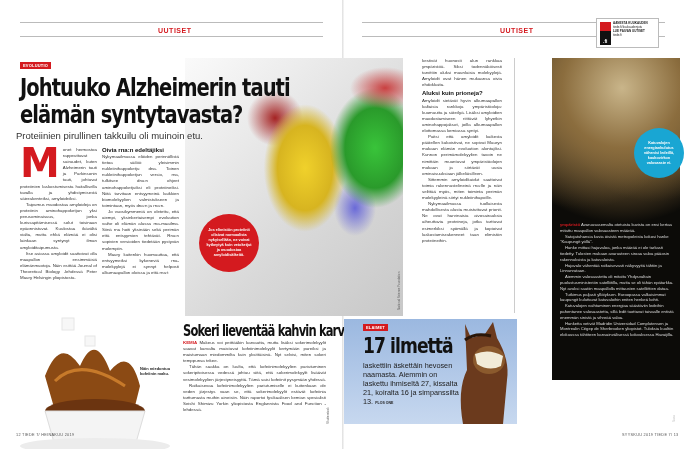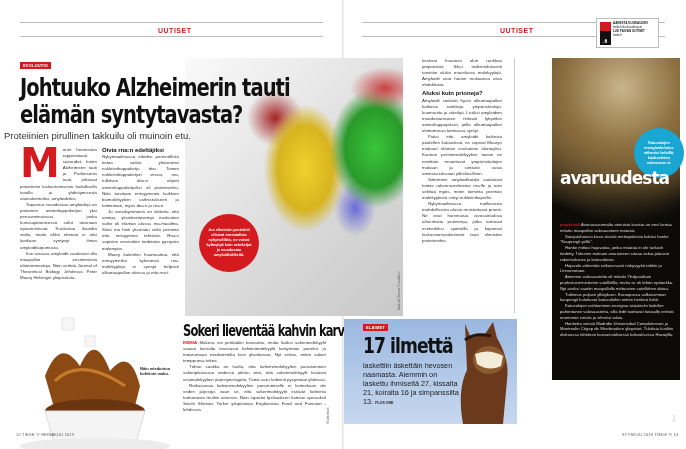--- a/index.html
+++ b/index.html
@@ -64,21 +64,21 @@
     <div style="font-weight:bold">LUE PÄIVÄN UUTISET</div>
     <div>tiede.fi</div>
   </div>
 
   <div class="tag" style="left:20px;top:62px">EVOLUUTIO</div>
   <div class="img-protein"></div>
   <div class="headline" style="left:20px;top:74px;font-size:25px;line-height:27px;transform:scaleX(.78)">
     <div>Johtuuko Alzheimerin tauti</div>
     <div>elämän syntytavasta?</div>
   </div>
-  <div class="deck" style="left:4px;top:130px">Proteiinien pirullinen takkuilu oli muinoin etu.</div>
+  <div class="deck" style="left:16px;top:130px">Proteiinien pirullinen takkuilu oli muinoin etu.</div>
 
   <div class="col" style="left:20px;top:147px;width:77px">
     <span class="dropcap">M</span>
     <p style="text-indent:0">onet hermostoa rappeuttavat sairaudet, kuten Alzheimerin tauti ja Parkinsonin tauti, johtuvat proteiinien laskostumisesta haitallisella tavalla ja yhdistymisestä säierakenteiksi, amyloideiksi.</p>
     <p>Taipumus muodostaa amyloideja on proteiinin aminohappoketjun yksi perusominaisuus, jonka kurissapitämisessä solut toisinaan epäonnistuvat. Kuulostaa ikävältä vialta, mutta ehkä elämää ei olisi lainkaan syntynyt ilman amyloiditaipumusta.</p>
     <p>Itse asiassa amyloidit saattoivat olla maapallon ensimmäisiä elämänmuotoja. Näin esittää Journal of Theoretical Biology -lehdessä Peter Maury Helsingin yliopistosta.</p>
   </div>
   <div class="col" style="left:102px;top:145px;width:77px">
     <h4>Oivia rna:n edeltäjiksi</h4>
     <p style="text-indent:0">Nykymaailmassa elöiden perinnöllistä tietoa säilöö yleisimmin nukleiinihappoketju dna. Toinen nukleiinihappoketjun versio, rna, tulkitsee dna:n ohjeet aminohappoketjuiksi eli proteiineiksi. Niitä tarvitaan entsyymeinä kaikkien biomolekyylien valmistukseen ja toimintaan, myös dna:n ja rna:n.</p>
@@ -94,21 +94,20 @@
     <p style="text-indent:0">Amyloidit sietävät hyvin alkumaapallon kaltaisia rankkoja ympäristöoloja: kuumuutta ja säteilyä. Lisäksi amyloidien muodostamiseen riittävät lyhyetkin aminohappojaksot, joilla alkumaapallon elottomassa kemiassa syntyi.</p>
     <p>Paitsi että amyloidit kaikesta päätellen kukoistivat, ne sopivat Mauryn mukaan elämän evoluution alontajiksi. Kunnon perimämolekyylien tavoin ne nimittäin muuntuvat ympäristöolojen mukaan ja siirtävät uusia ominaisuuksiaan jälkeläisilleen.</p>
     <p>Sittemmin amyloidikuidut saattoivat toimia rakennustelineinä rna:lle ja näin selittää myös, miten toiminta perimän molekyyleinä siirtyi nukleiinihapoille.</p>
     <p>Nykymaailmassa tuollaisesta mahdollisesta alusta muistuttavat prionit. Ne ovat harvinaisia aivosairauksia aiheuttavia proteineja, jotka tarttuvat esimerkiksi syömällä ja kopioivat laskostumisrakenneet taan elimistön proteiineihin.</p>
   </div>
   <div style="position:absolute;left:514px;top:58px;width:1px;height:255px;background:#ccc"></div>
 
   <div class="img-city"></div>
   <div class="bubble-blue">Katuvalojen energiankulutus vähenisi ledeillä, kaukovirkon valosaaste ei.</div>
   <div class="city-title">
-    <div>avaruudesta</div>
   </div>
   <div class="city-text">
     <p style="text-indent:0"><span class="kicker">ympäristö</span> <span>Avaruusasemalta otetuista kuvista on ensi kertaa mitattu maapallon valosaasteen määrää.</span></p>
     <p>Satojatuhansia kuvia öisistä metropoleista kokosi hanke "Kaupungit yöllä".</p>
     <p>Hanke mittasi hajavaloa, jonka määrää ei ole tarkasti tiedetty. Tulosten mukaan avaruuteen siroaa valoa pääosin rakennuksista ja katuvaloista.</p>
     <p>Hajavalo vähentää ratkaisevasti näkyvyyttä tähtiin ja Linnunrataan.</p>
     <p>Aiemmin valosaastetta oli mitattu Yhdysvaltain puolustusministeriön satelliitilla, mutta se oli tähän epätarkka. Nyt avuksi saatiin maapallolla mittausten satelliittien dataa.</p>
     <p>Tutkimus paljasti yllätyksen. Euroopassa valkuisimmat kaupungit kuluttavat katuvaloihin eniten henkeä kohti.</p>
     <p>Katuvalojen vaihtaminen energiaa säästäviin ledeihin pahentanee valosaastetta, sillä ledit tuottavat taivaalle entistä enemmän sinistä ja vihreää valoa.</p>
     <p>Hanketta vetivät Madridin Universidad Complutensen ja Montrealin Cégep de Sherbrooken yliopistot. Tuloksia kuultiin elokuussa tähtiteen kansainvälisessä kokouksessa Havaijilla.</p>

